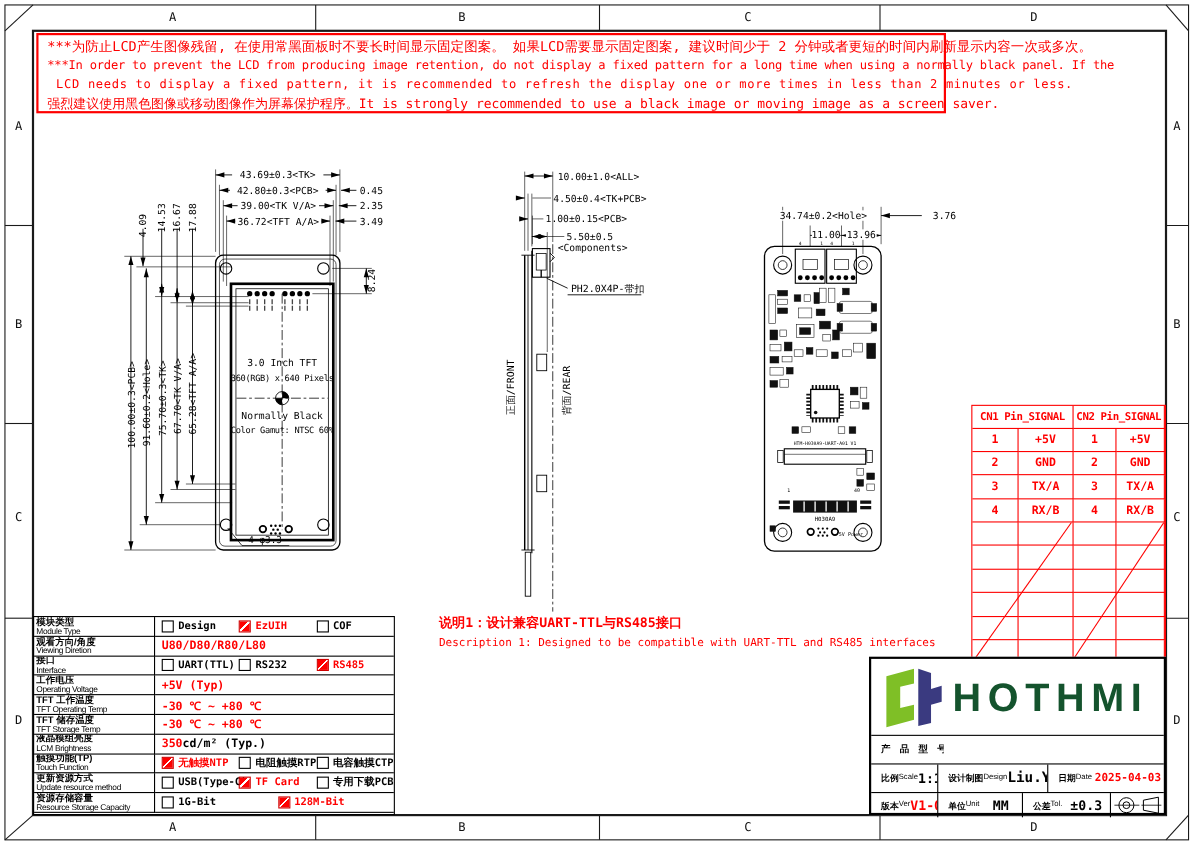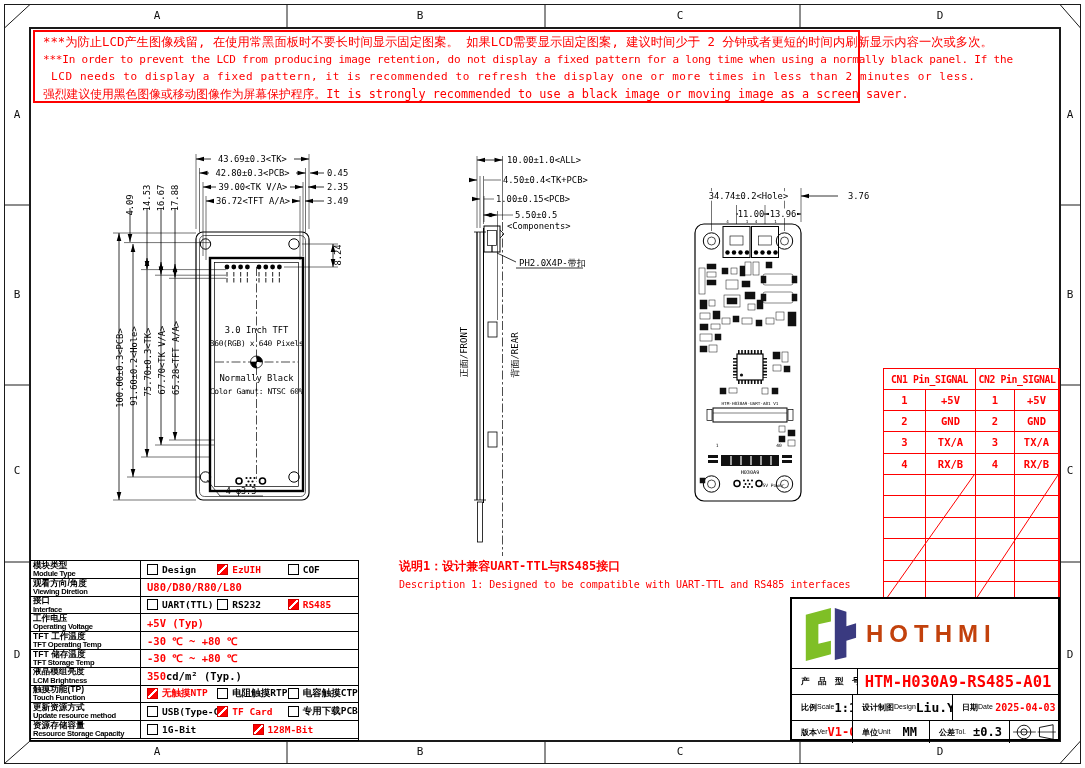--- a/index.html
+++ b/index.html
@@ -16,21 +16,21 @@
   .warning .w4{font-size:11.8px;line-height:18px;white-space:nowrap;}
   
   .notes{position:absolute;left:399px;top:559px;z-index:3;color:#fe0000;font-family:"DejaVu Sans Mono",monospace;}
   .notes .n1{font-size:12px;font-weight:700;line-height:15px;}
   .notes .n2{font-size:10px;line-height:15px;margin-top:3px;}
   
   .spec-table{position:absolute;left:30px;top:560px;width:329px;height:181px;z-index:3;border:1.5px solid #000;
               box-sizing:border-box;display:grid;grid-template-columns:110px 1fr;grid-auto-rows:17.8px;}
   .spec-label{border-right:1px solid #000;border-bottom:1px solid #000;padding:0 0 0 2px;display:flex;flex-direction:column;justify-content:center;overflow:hidden;}
   .spec-label .cn{font-size:8.6px;line-height:9.2px;font-weight:700;white-space:nowrap;}
-  .spec-label .en{font-size:7.6px;line-height:8.2px;white-space:nowrap;letter-spacing:-0.3px;font-weight:bold;}
+  .spec-label .en{font-size:7.6px;line-height:8.2px;white-space:nowrap;letter-spacing:-0.3px;}
   .spec-value{border-bottom:1px solid #000;display:flex;align-items:center;font-family:"DejaVu Sans Mono",monospace;overflow:hidden;}
   .spec-value.txt{font-size:10.5px;font-weight:700;padding-left:6px;white-space:nowrap;}
   .spec-value .red,.spec-value.red{color:#fe0000;}
   .spec-value .blk{color:#000;}
   .opt{flex:1;display:flex;align-items:center;min-width:0;}
   .opt:first-child{padding-left:6px;}
   .opt .box{width:9px;height:9px;border:1.2px solid #000;background:#fff;flex:none;}
   .opt.on .box{border-color:#d00000;background:linear-gradient(135deg,#fe0000 42%,#fff 42%,#fff 56%,#fe0000 56%);}
   .opt .olb{font-size:9.5px;font-weight:700;margin-left:4px;white-space:nowrap;color:#000;}
   .opt.on .olb{color:#fe0000;}
@@ -38,21 +38,21 @@
   .pin-table{position:absolute;left:883px;top:368px;width:177px;height:236px;z-index:3;border:1.5px solid #fe0000;box-sizing:border-box;}
   .pt-grid{position:absolute;inset:0;display:grid;grid-template-columns:42px 50px 39px 1fr;
            grid-template-rows:21px repeat(4,21.2px) repeat(6,21.5px);}
   .pt-cell{border-right:1px solid #fe0000;border-bottom:1px solid #fe0000;display:flex;align-items:center;justify-content:center;
            color:#fe0000;font-family:"DejaVu Sans Mono",monospace;font-weight:700;font-size:10.5px;white-space:nowrap;}
   .pt-h{grid-column:span 2;font-size:9.8px;letter-spacing:-0.4px;}
   .pt-diag{position:absolute;inset:0;pointer-events:none;}
   
   .title-block{position:absolute;left:790px;top:597px;width:270px;height:144px;z-index:3;border:2px solid #000;box-sizing:border-box;background:#fff;}
   .tb-logo{height:70px;border-bottom:1px solid #000;display:flex;align-items:center;box-sizing:border-box;padding-left:6px;}
-  .brand{font-size:24px;font-weight:700;color:#c2410c;letter-spacing:6px;margin-left:6px;font-family:"Liberation Sans",sans-serif;}
+  .brand{font-size:36px;font-weight:700;color:#14532d;letter-spacing:6px;margin-left:6px;font-family:"Liberation Sans",sans-serif;}
   .tb-row{display:flex;box-sizing:border-box;}
   .tb-product{height:26px;border-bottom:1px solid #000;}
   .tb-mid{height:26px;border-bottom:1px solid #000;}
   .tb-bot{height:22px;}
   .tb-cell{display:flex;align-items:center;border-right:1px solid #000;box-sizing:border-box;overflow:hidden;}
   .tb-cell:last-child{border-right:none;}
   .tb-lab{display:flex;flex-direction:row;justify-content:center;padding-left:9px;flex:none;}
   .tb-lab .cn{font-size:8px;line-height:9px;font-weight:700;white-space:nowrap;}
   .tb-lab .en{font-size:7px;line-height:8px;white-space:nowrap;}
   .tb-val{font-family:"DejaVu Sans Mono",monospace;font-weight:700;font-size:12px;margin:0 auto;white-space:nowrap;}
@@ -661,23 +661,20 @@
     </svg>
     <div class="brand">HOTHMI</div>
   </div>
   <div class="tb-row tb-product">
     <div class="tb-cell" style="width:66px">
       <div class="tb-lab tb-plab">
         <div class="cn">产 品 型 号</div>
         <div class="en">Product model</div>
       </div>
     </div>
-    <div class="tb-cell" style="flex:1">
-      <div class="tb-model">HTM-H030A9-RS485-A01</div>
-    </div>
   </div>
   <div class="tb-row tb-mid">
     <div class="tb-cell" style="width:61px">
       <div class="tb-lab">
         <div class="cn">比例</div>
         <div class="en">Scale</div>
       </div>
       <div class="tb-val">1:1</div>
     </div>
     <div class="tb-cell" style="width:100px">

